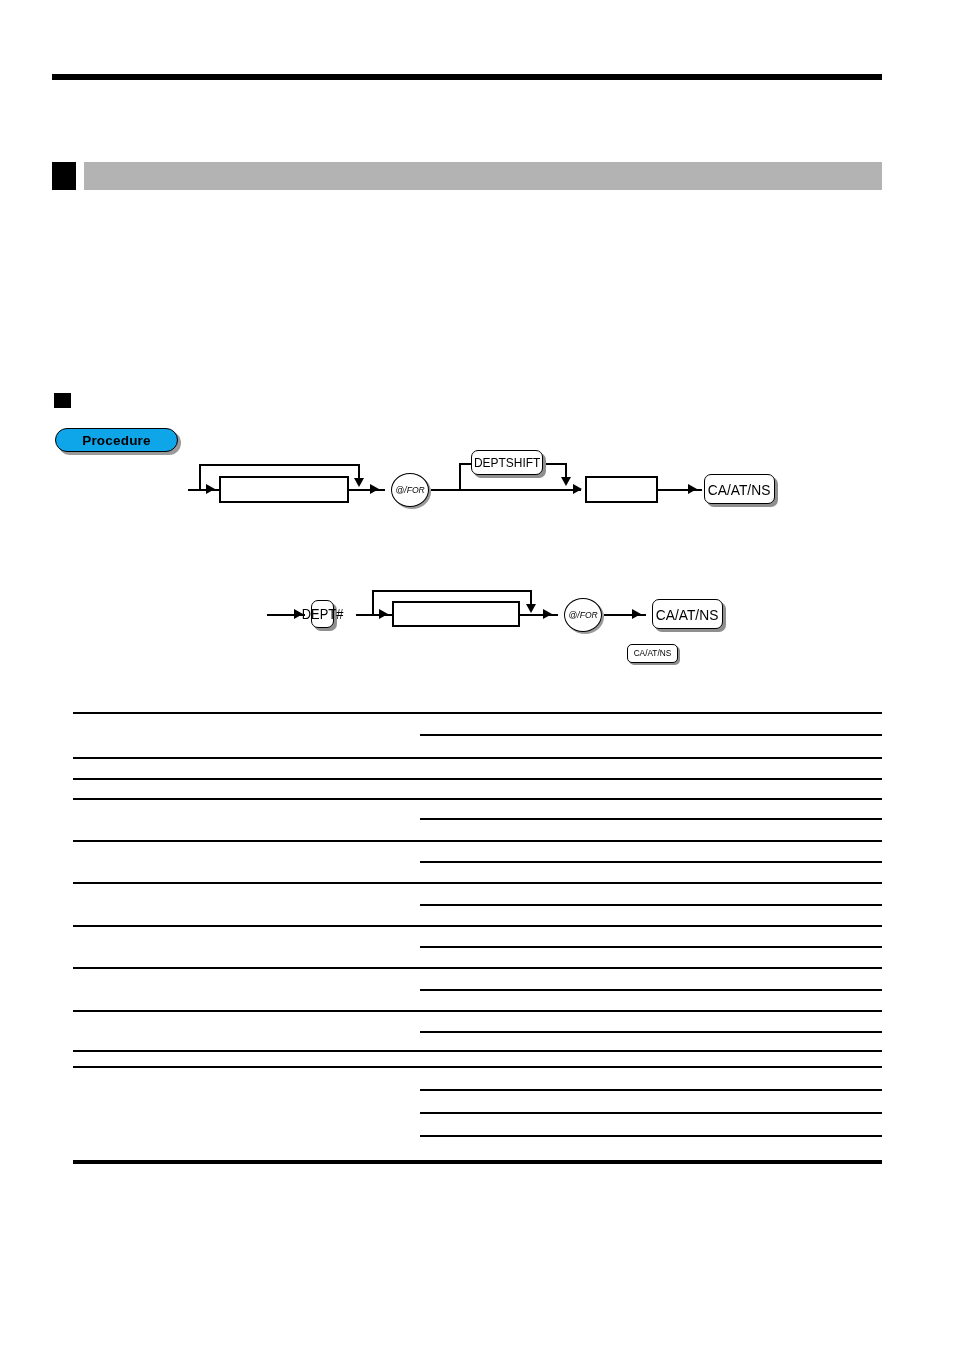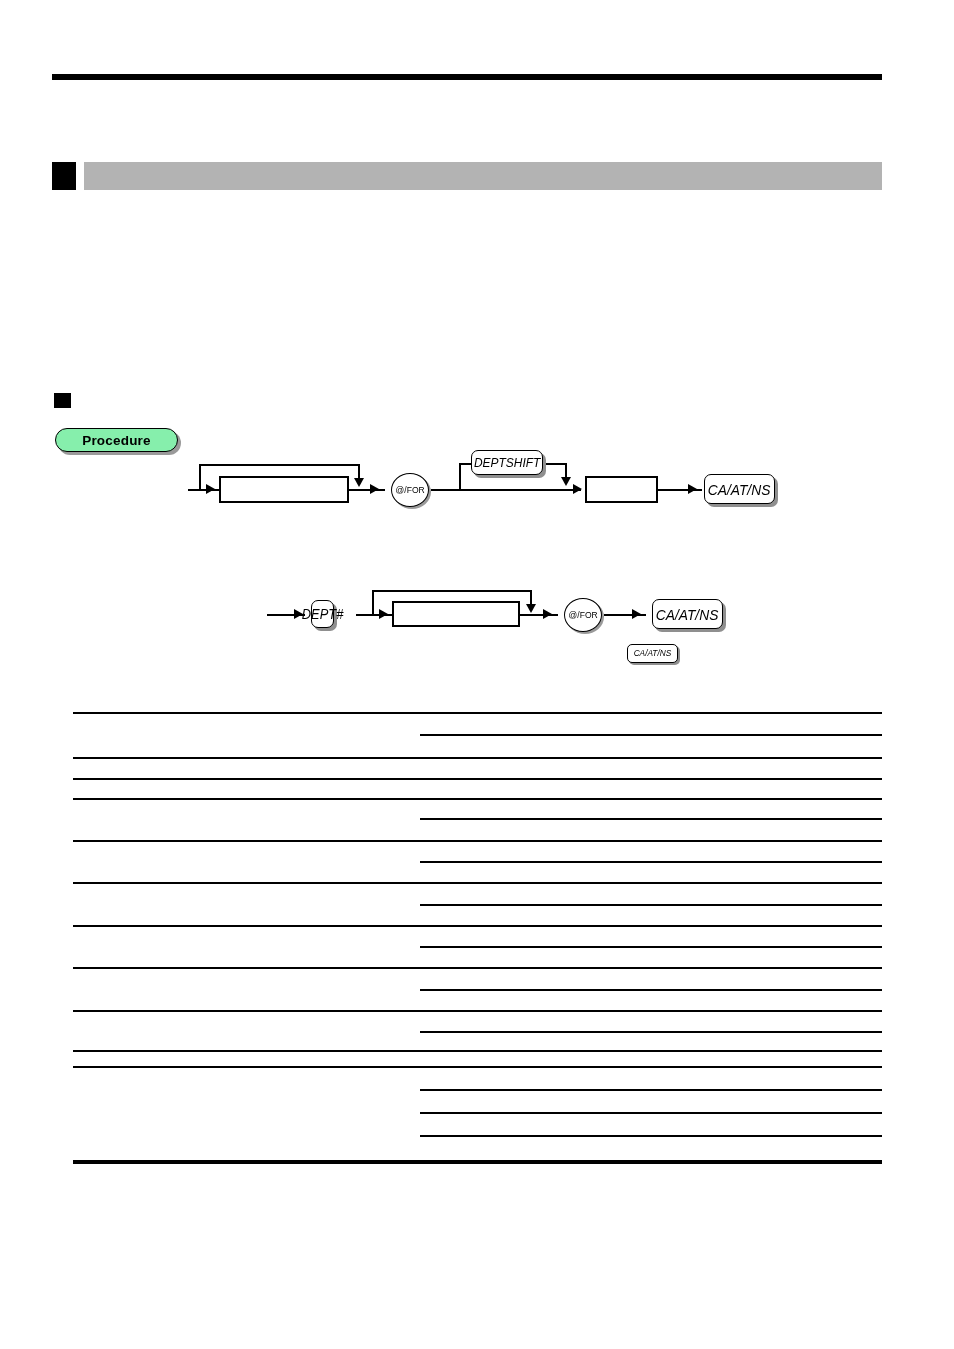--- a/index.html
+++ b/index.html
@@ -114,21 +114,21 @@
     background: #9a9a9a;
   }
   .pill {
     position: absolute;
     left: 0;
     top: 0;
     width: 121px;
     height: 22px;
     border: 1.5px solid #000000;
     border-radius: 12px;
-    background: #86efac;
+    background: #0ea5e9;
     display: flex;
     align-items: center;
     justify-content: center;
   }
   .pill-label {
     font-size: 13.5px;
     font-weight: bold;
     letter-spacing: 0.2px;
     color: #000000;
   }
@@ -193,39 +193,39 @@
     position: absolute;
     left: 0; top: 0;
     width: 100%; height: 100%;
     box-sizing: border-box;
     border: 1.6px solid #000000;
     border-radius: 7px;
     background: #ffffff;
     display: flex;
     align-items: center;
     justify-content: center;
-    font-style: italic;
   }
   .key .cap {
     font-size: 15px;
     line-height: 15px;
     color: #000000;
     white-space: nowrap;
     transform: scaleX(0.92);
   }
   .key.sm .shadow,
   .key.sm .face { border-radius: 5px; }
   .key.sm .shadow { left: 2px; top: 2px; }
   .key.sm .face { border-width: 1.2px; }
   .key.sm .cap { font-size: 9px; line-height: 9px; }
 
   
   .ckey {
     position: absolute;
     box-sizing: border-box;
+    font-style: italic;
   }
   .ckey .cshadow {
     position: absolute;
     left: 2px; top: 2px;
     width: 100%; height: 100%;
     border-radius: 50%;
     background: #9a9a9a;
   }
   .ckey .cface {
     position: absolute;

